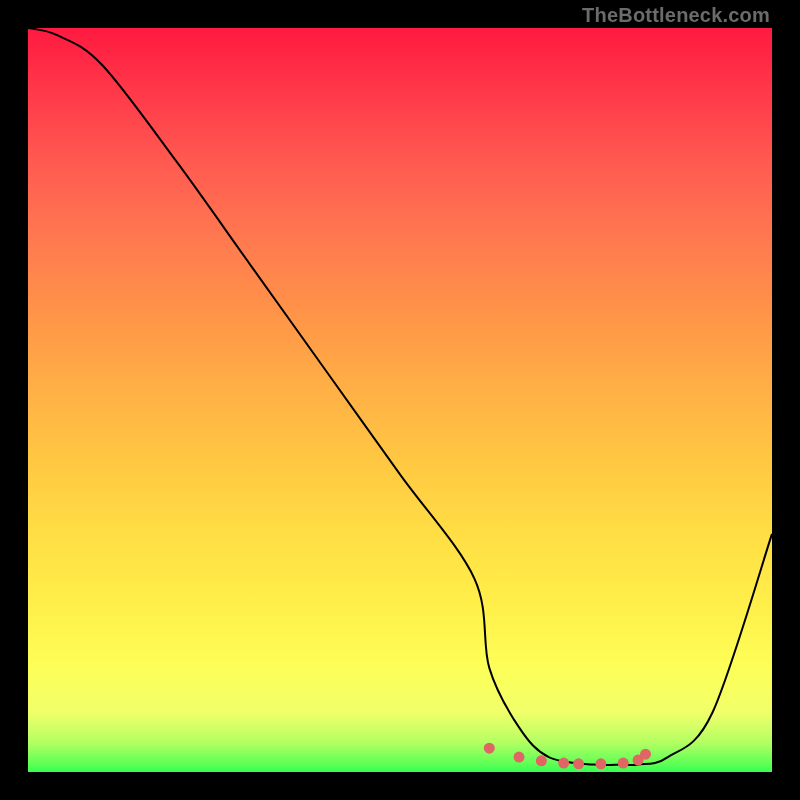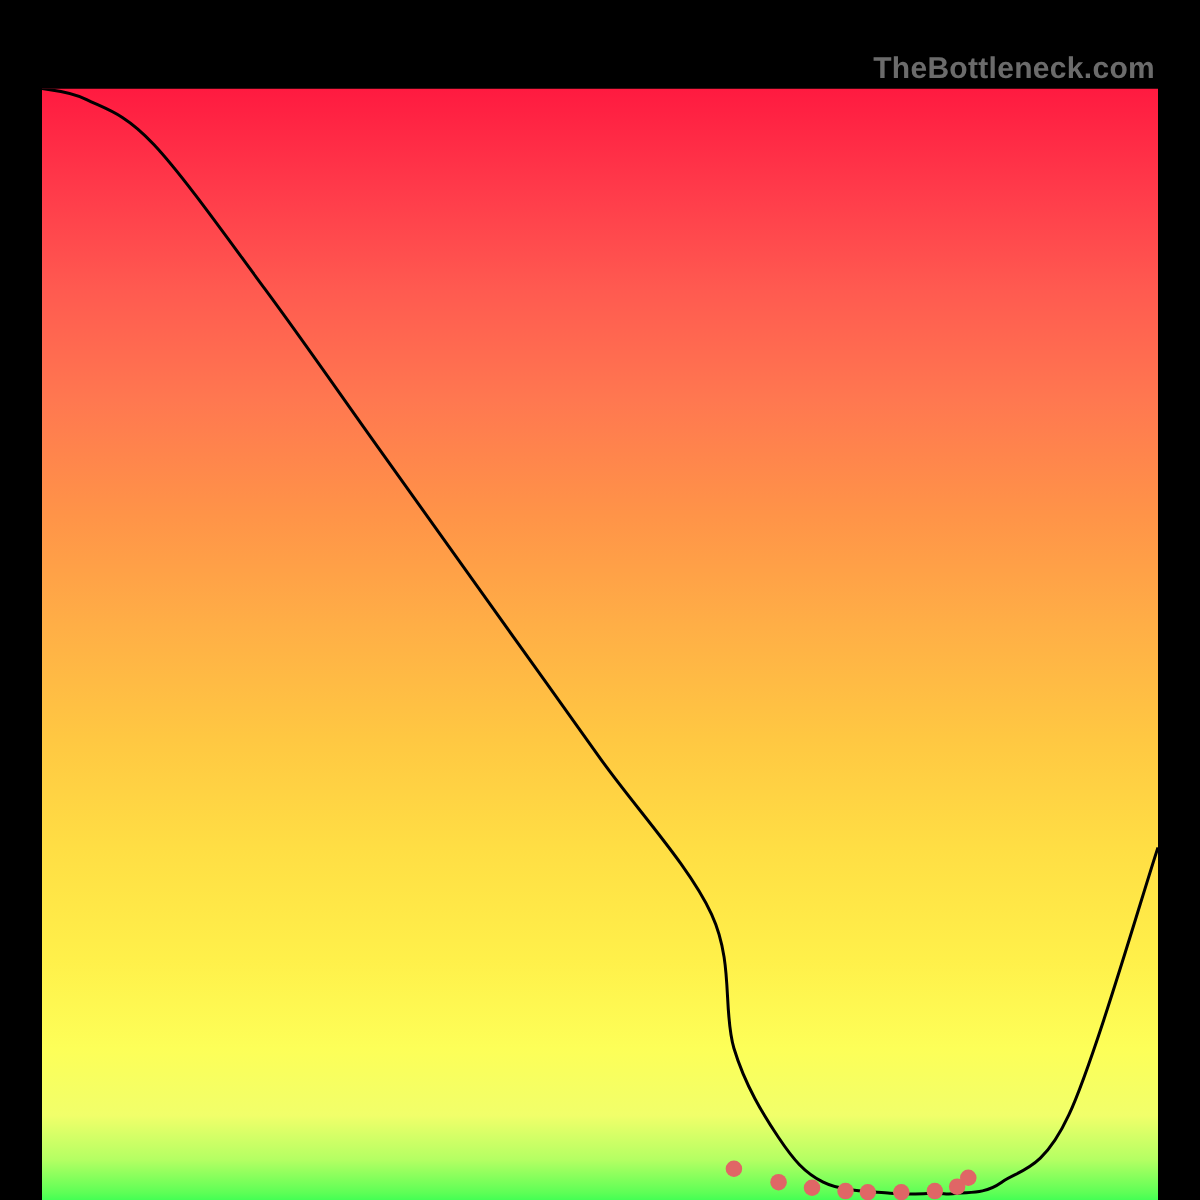--- a/index.html
+++ b/index.html
@@ -1,21 +1,20 @@
 <!DOCTYPE html>
 <html><head>
 <meta charset="utf-8">
 <style>
   * { margin: 0; padding: 0; box-sizing: border-box; }
   html, body { width: 800px; height: 800px; background: #000; overflow: hidden; }
   .frame {
     position: absolute;
     inset: 0;
     background: #000;
-    margin-top: 31px;
   }
   .plot-area {
     position: absolute;
     left: 28px;
     top: 28px;
     width: 744px;
     height: 744px;
     overflow: hidden;
   }
   .gradient-bg {

